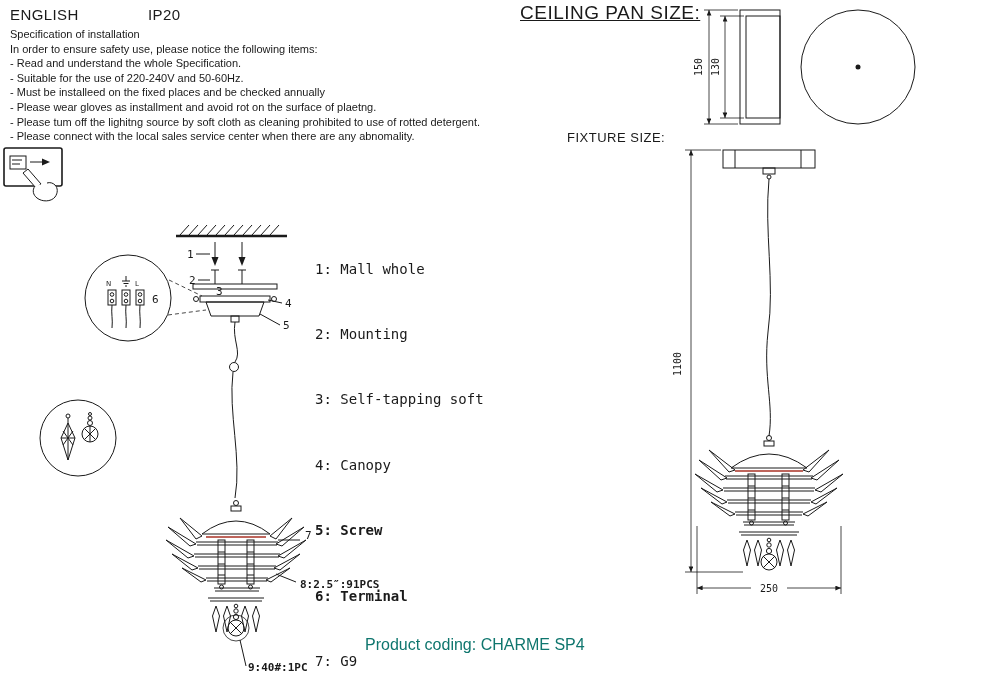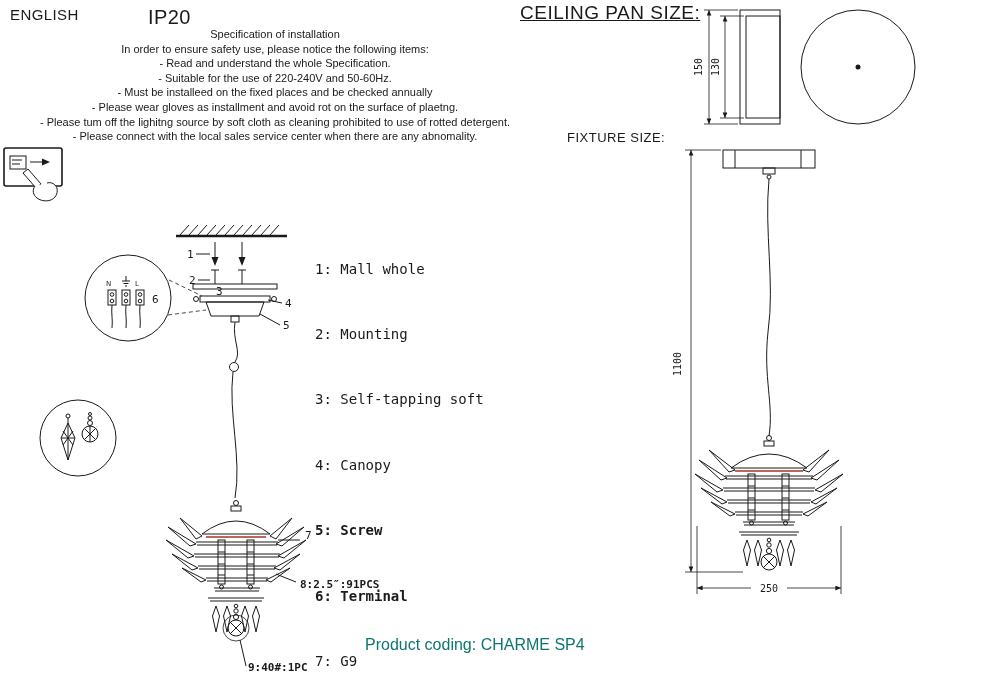--- a/index.html
+++ b/index.html
@@ -1,21 +1,21 @@
 <!DOCTYPE html>
 <html><head>
 <meta charset="utf-8">
 <style>
   html,body{margin:0;padding:0;background:#fff;}
   .page{position:relative;width:996px;height:690px;background:#ffffff;overflow:hidden;
         font-family:"Liberation Sans",sans-serif;color:#1a1a1a;}
   .abs{position:absolute;}
   .lang{left:10px;top:6px;font-size:15px;letter-spacing:.4px;}
-  .ip{left:148px;top:6px;font-size:20px;letter-spacing:.4px;text-align:right;}
-  .specblock{left:10px;top:27px;width:530px;font-size:11px;line-height:14.6px;text-align:center;}
+  .ip{left:148px;top:6px;font-size:15px;letter-spacing:.4px;text-align:right;}
+  .specblock{left:10px;top:27px;width:530px;font-size:11px;line-height:14.6px;}
   .parts{left:315px;top:215px;font-family:"DejaVu Sans Mono","Liberation Mono",monospace;
          font-size:14px;line-height:21.8px;white-space:pre;}
   .part.bold{font-weight:bold;}
   .cp-title{left:520px;top:2px;font-size:19px;letter-spacing:.5px;text-decoration:underline;}
   .fx-title{left:535px;top:130px;font-size:13px;letter-spacing:.5px;margin-left:32px;}
   .product{left:365px;top:636px;font-size:16px;color:#0f766e;}
   svg{overflow:visible;display:block;}
   .hand-svg{left:2px;top:146px;}
   .install-svg{left:30px;top:218px;}
   .cp-svg{left:690px;top:4px;}

